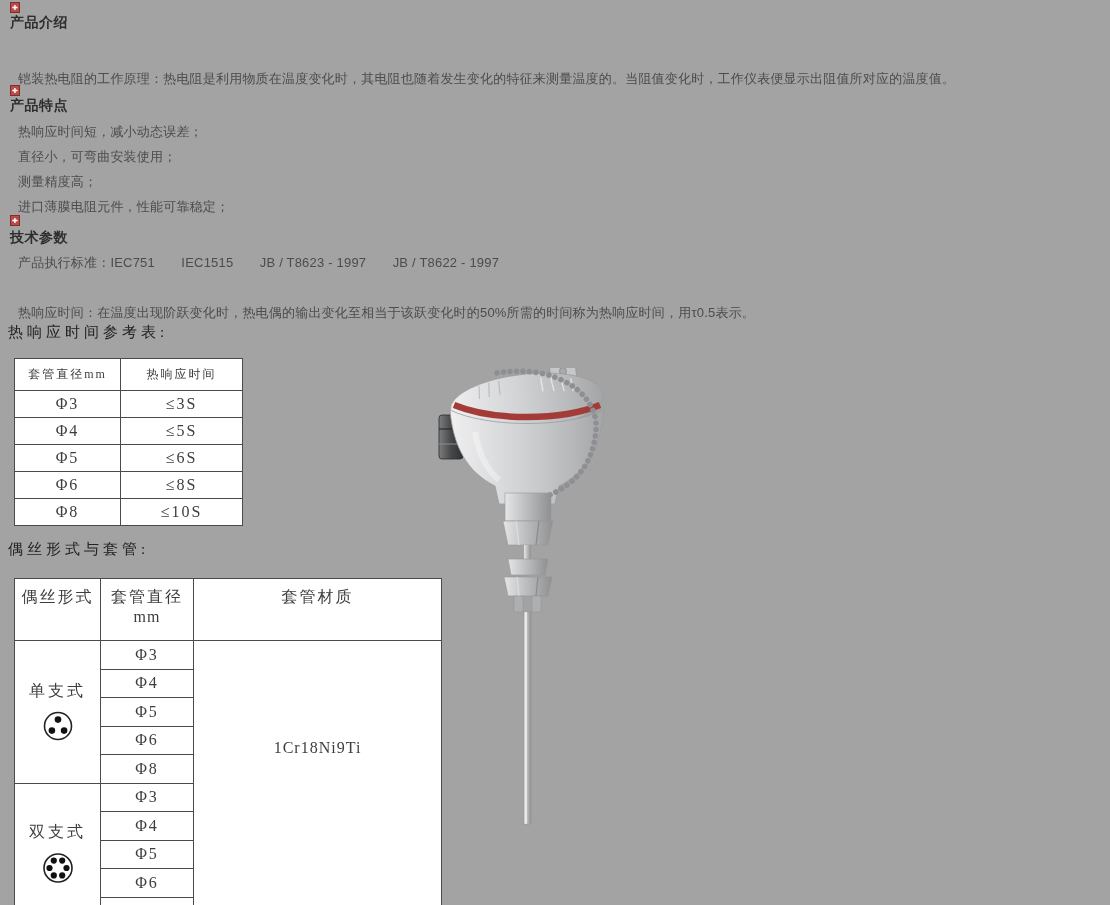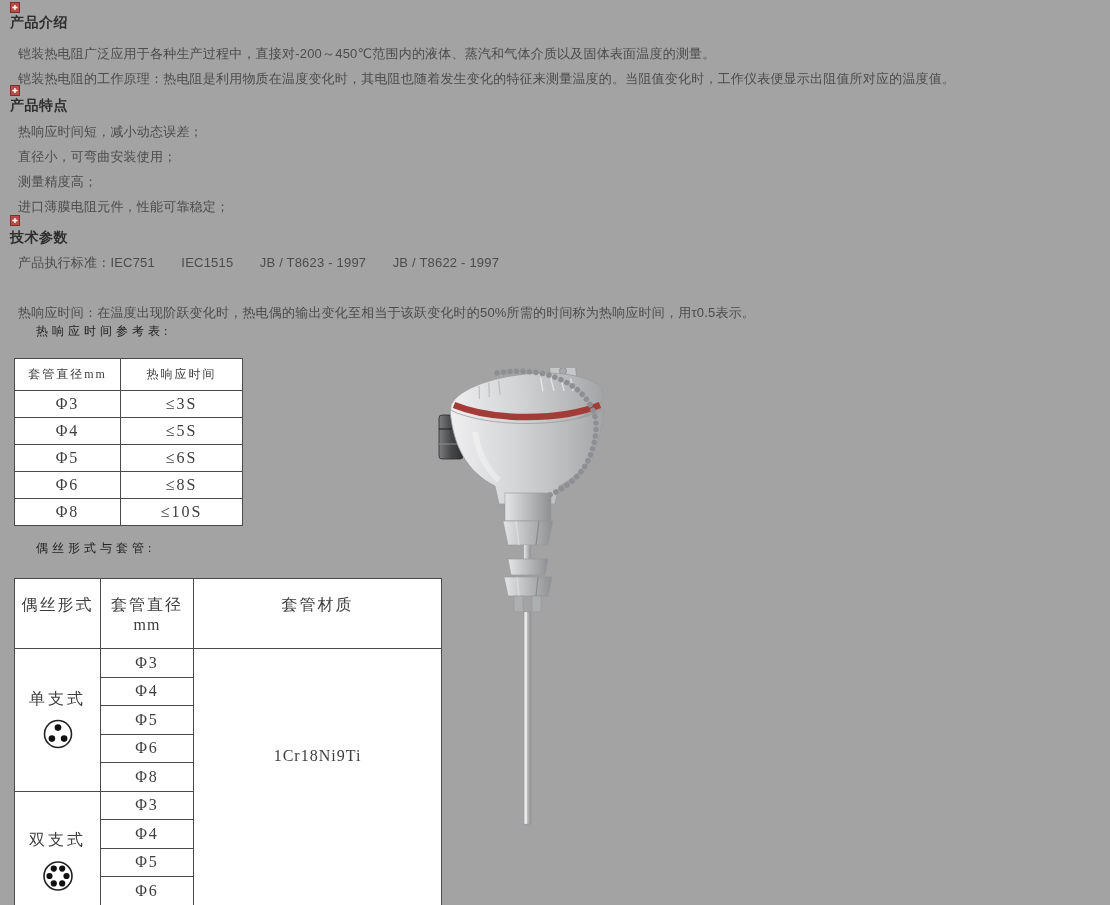--- a/index.html
+++ b/index.html
@@ -19,35 +19,35 @@
     position:absolute;left:10px;font-size:14px;font-weight:bold;color:#2e2e2e;
     letter-spacing:.5px;white-space:nowrap;
   }
   .p{
     position:absolute;left:18px;font-size:13px;color:#4c4c4c;white-space:nowrap;
     letter-spacing:.2px;
   }
   
   .caption{
     position:absolute;left:8px;font-family:"Liberation Serif","DejaVu Serif",serif;
-    font-size:12px;color:#222222;letter-spacing:4px;white-space:nowrap;margin-left:28px;
+    font-size:15px;color:#222222;letter-spacing:4px;white-space:nowrap;
   }
   
   table{
     position:absolute;border-collapse:collapse;background:#ffffff;
     font-family:"Liberation Serif","DejaVu Serif",serif;color:#3d3d3d;
   }
   th,td{border:1px solid #4a4a4a;text-align:center;font-weight:normal;}
   .t1{left:14px;top:358px;}
   .t1 th{height:29px;font-size:12px;letter-spacing:2px;}
   .t1 .c1{width:103px;}
   .t1 .c2{width:119px;margin-left:34px;}
   .t1 td{height:24px;font-size:16px;letter-spacing:2px;}
   .t2{left:14px;top:578px;}
-  .t2 th{height:52px;font-size:16px;letter-spacing:2px;vertical-align:top;padding-top:16px;}
+  .t2 th{height:52px;font-size:16px;letter-spacing:2px;vertical-align:top;padding-top:8px;}
   .t2 .w1{width:83px;}
   .t2 .w2{width:90px;}
   .t2 .w3{width:245px;}
   .t2 td.dia{height:25.5px;font-size:16px;letter-spacing:2px;}
   .t2 td.form-cell{vertical-align:middle;}
   .form-inner{display:flex;flex-direction:column;align-items:center;gap:7px;}
   .form-label{font-size:16px;letter-spacing:3px;color:#3d3d3d;}
   .t2 td.mat{vertical-align:middle;padding-bottom:72px;font-size:16px;letter-spacing:1px;}
   .unit-line{letter-spacing:1px;}
   .product{position:absolute;left:435px;top:368px;width:182px;height:470px;}
@@ -55,21 +55,20 @@
 </head>
 <body>
 
 <div class="page">
 
   <span class="marker" style="top:2px"></span>
   <span class="marker" style="top:85px"></span>
   <span class="marker" style="top:215px"></span>
 
   <div class="h" style="top:14px">产品介绍</div>
-  <div class="p" style="top:45px">铠装热电阻广泛应用于各种生产过程中，直接对-200～450℃范围内的液体、蒸汽和气体介质以及固体表面温度的测量。</div>
   <div class="p" style="top:70px">铠装热电阻的工作原理：热电阻是利用物质在温度变化时，其电阻也随着发生变化的特征来测量温度的。当阻值变化时，工作仪表便显示出阻值所对应的温度值。</div>
 
   <div class="h" style="top:97px">产品特点</div>
   <div class="p" style="top:123px">热响应时间短，减小动态误差；</div>
   <div class="p" style="top:148px">直径小，可弯曲安装使用；</div>
   <div class="p" style="top:173px">测量精度高；</div>
   <div class="p" style="top:198px">进口薄膜电阻元件，性能可靠稳定；</div>
 
   <div class="h" style="top:229px">技术参数</div>
   <div class="p" style="top:254px">产品执行标准：IEC751　　IEC1515　　JB / T8623 - 1997　　JB / T8622 - 1997</div>

